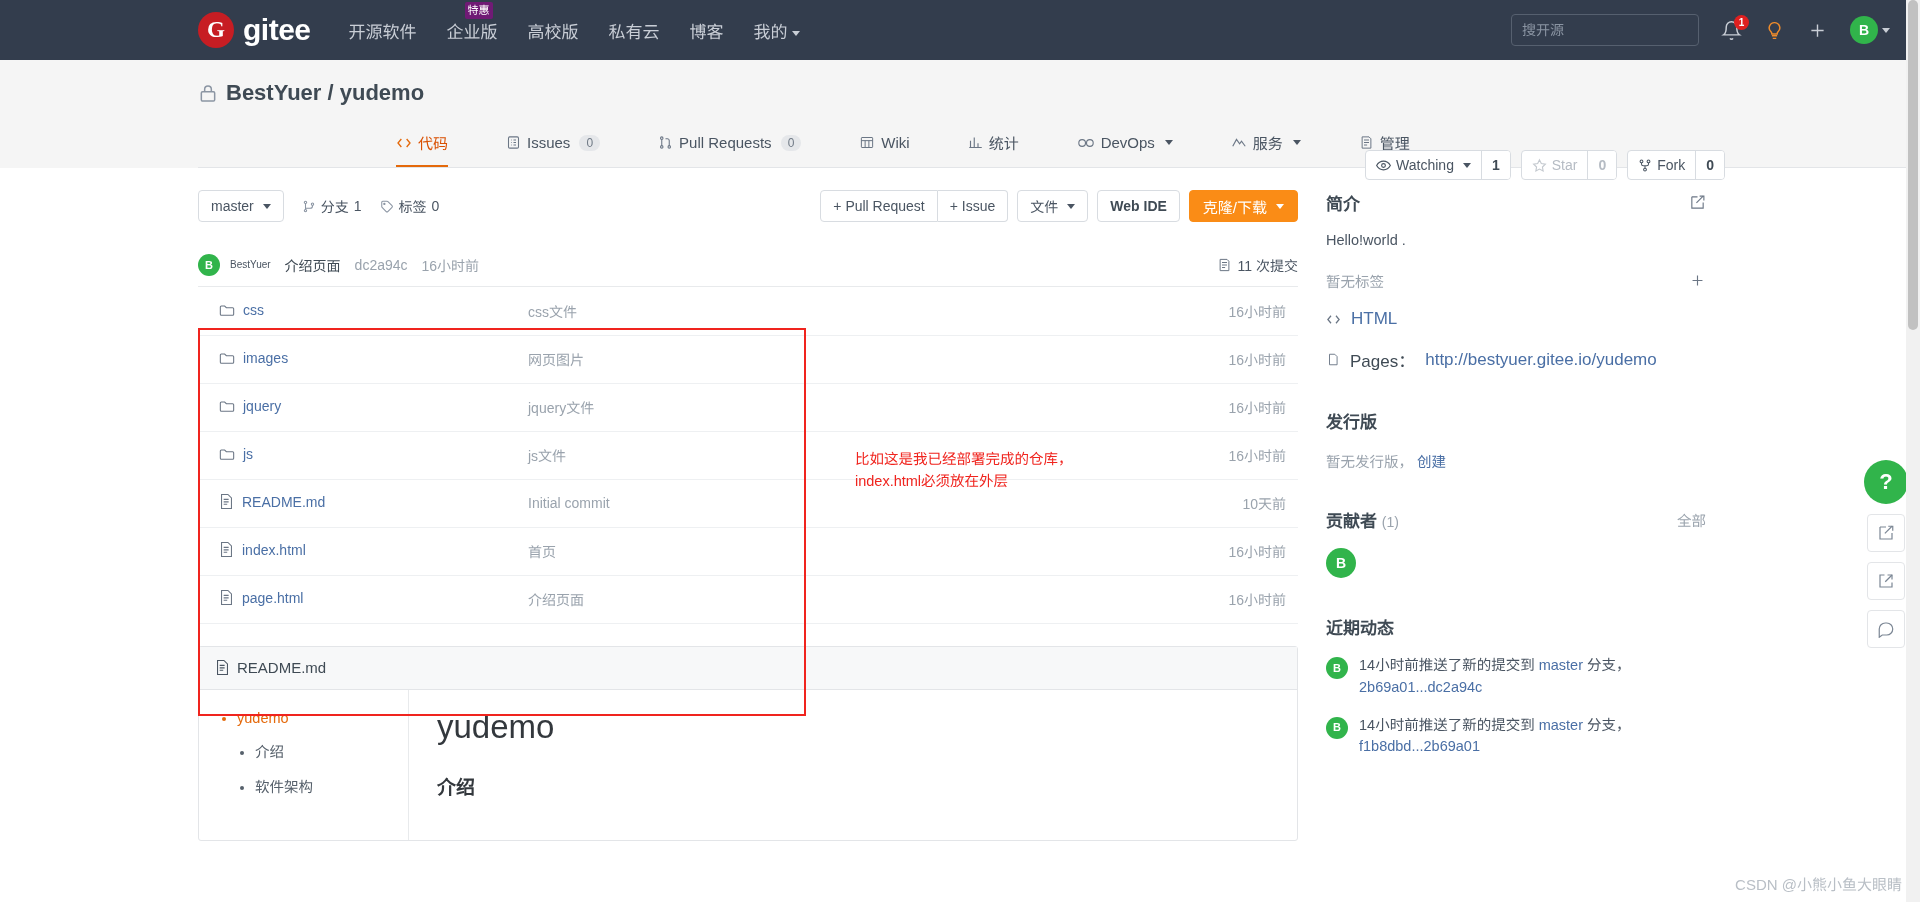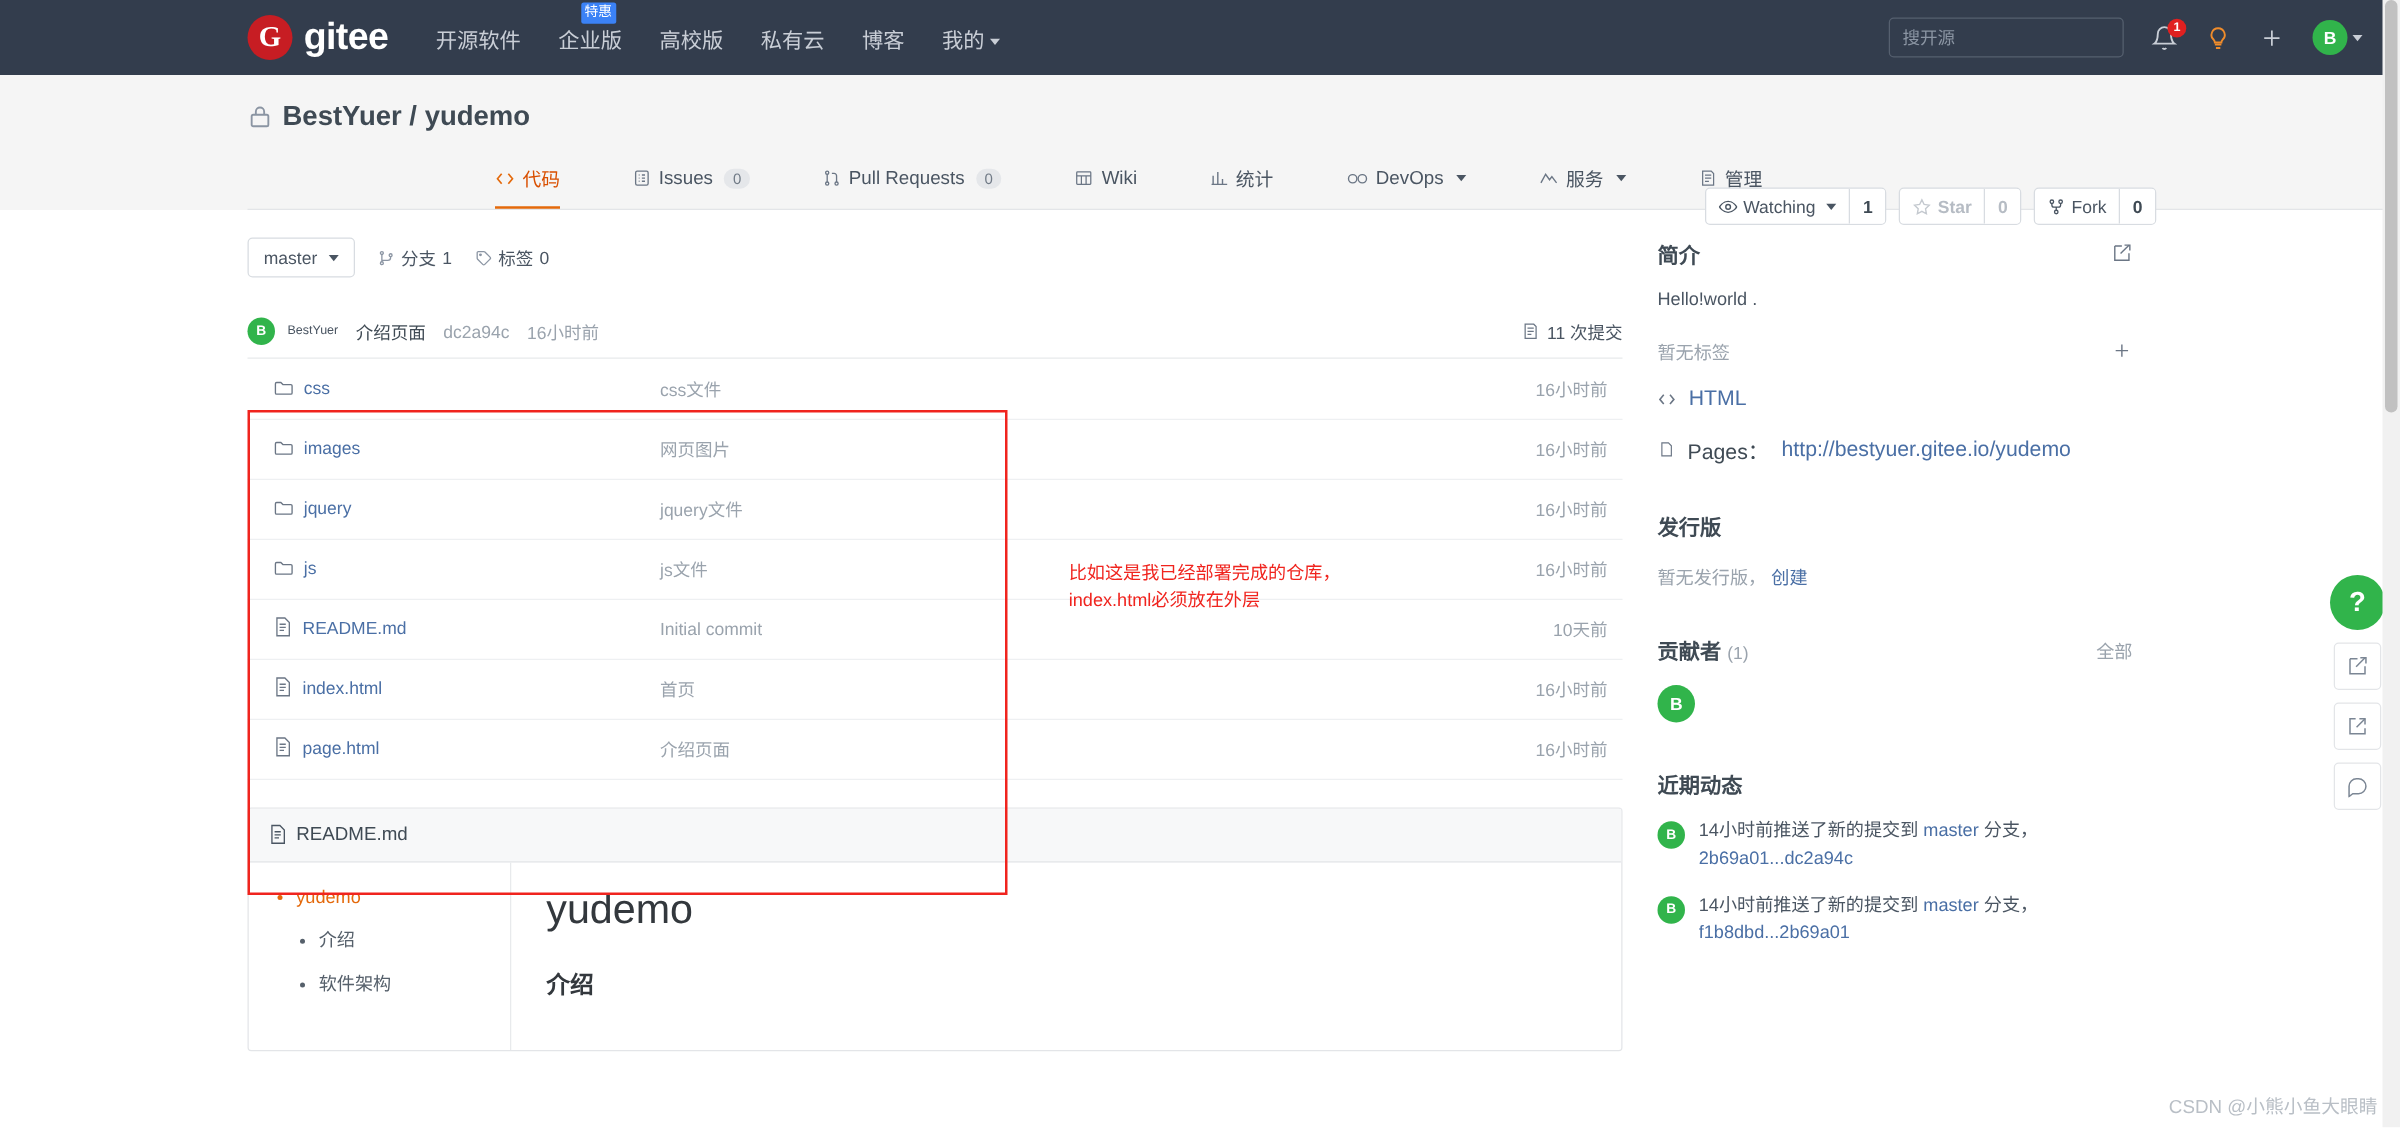--- a/index.html
+++ b/index.html
@@ -26,21 +26,21 @@
     font-family: "Liberation Serif", serif;
   }
   .logo-text { color: #fff; font-size: 30px; font-weight: 700; letter-spacing: -0.5px; }
   .topnav { display: flex; align-items: center; margin-left: 38px; gap: 30px; }
   .topnav a {
     color: #c9ced6; font-size: 17px; text-decoration: none; position: relative;
     white-space: nowrap;
   }
   .badge-hot {
     position: absolute; top: -16px; left: 18px;
-    background: #3b82f6; color: #fff; font-size: 11px; line-height: 1;
+    background: #701a75; color: #fff; font-size: 11px; line-height: 1;
     padding: 3px 3px; border-radius: 2px; white-space: nowrap;
   }
   .caret { display:inline-block; width:0; height:0; margin-left:4px;
     border-left:4px solid transparent; border-right:4px solid transparent;
     border-top:5px solid currentColor; vertical-align: middle; }
   .top-right { margin-left: auto; display: flex; align-items: center; gap: 22px; }
   .search-box {
     width: 188px; height: 32px; border: 1px solid #56606f; border-radius: 4px;
     background: transparent; color: #aeb6c0; font-size: 14px; padding: 0 10px;
     outline: none;
@@ -63,21 +63,21 @@
   .repo-title-row { display: flex; align-items: center; }
   .repo-title { font-size: 22px; font-weight: 700; color: #3f4a54; display:flex; align-items:center; gap:8px;}
   .repo-actions { position: absolute; right: 195px; top: 90px; display: flex; gap: 10px; }
   .pill {
     display: flex; align-items: stretch; border: 1px solid #d8dce1; border-radius: 4px;
     background: #fff; font-size: 14px; overflow: hidden; height: 30px;
   }
   .pill .lbl { display: flex; align-items: center; gap: 5px; padding: 0 10px; color: #4a5562; }
   .pill .cnt { display: flex; align-items: center; padding: 0 10px; border-left: 1px solid #d8dce1;
     font-weight: 700; color: #3f4a54; background: #fff; }
-  .pill.disabled .lbl, .pill.disabled .cnt { color: #b6bcc4; font-weight: 700;}
+  .pill.disabled .lbl, .pill.disabled .cnt { color: #b6bcc4; font-weight: 400;}
   .pill.disabled .cnt { font-weight: 700; }
 
   
   .tabs { display: flex; padding-left: 198px; background: #f5f5f5; border-bottom: 1px solid #e3e5e8; margin-top: 14px; }
   .tab {
     padding: 12px 0 12px 0; margin-right: 58px; font-size: 15px; color: #4a5562;
     display: flex; align-items: center; gap: 6px; cursor: pointer;
     border-bottom: 2px solid transparent; text-decoration: none;
   }
   .tab.active { color: #d94f00; border-bottom-color: #e4690b; }
@@ -392,20 +392,35 @@
           <span class="meta">
             <svg width="14" height="15" viewBox="0 0 24 24" fill="none" stroke="#8b95a3" stroke-width="1.8">
                 <path d="M20.6 13.4l-7.2 7.2a2 2 0 01-2.8 0l-7-7a2 2 0 01-.6-1.4V4.6A1.6 1.6 0 014.6 3h7.6c.5 0 1 .2 1.4.6l7 7a2 2 0 010 2.8z"></path>
                 <circle cx="7.5" cy="7.5" r="1.1" fill="#8b95a3"></circle>
               </svg>
             <span>标签</span>
             <span>0</span>
           </span>
         </div>
 
+        <div class="toolbar-right">
+          <div class="btn-group">
+            <button class="btn">+ Pull Request</button>
+            <button class="btn">+ Issue</button>
+          </div>
+          <button class="btn spaced">
+            <span>文件</span>
+              <i class="caret"></i>
+          </button>
+          <button class="btn spaced bold">Web IDE</button>
+          <button class="btn spaced orange">
+            <span>克隆/下载</span>
+              <i class="caret"></i>
+          </button>
+        </div>
       </div>
 
       <div class="commit-bar">
         <div class="avatar-sm">B</div>
         <span class="commit-author">BestYuer</span>
         <a class="commit-msg" href="#">介绍页面</a>
         <span class="commit-sha">dc2a94c</span>
         <span class="commit-time">16小时前</span>
         <span class="commit-count">
           <svg width="15" height="16" viewBox="0 0 24 24" fill="none" stroke="#6b7685" stroke-width="1.6">

